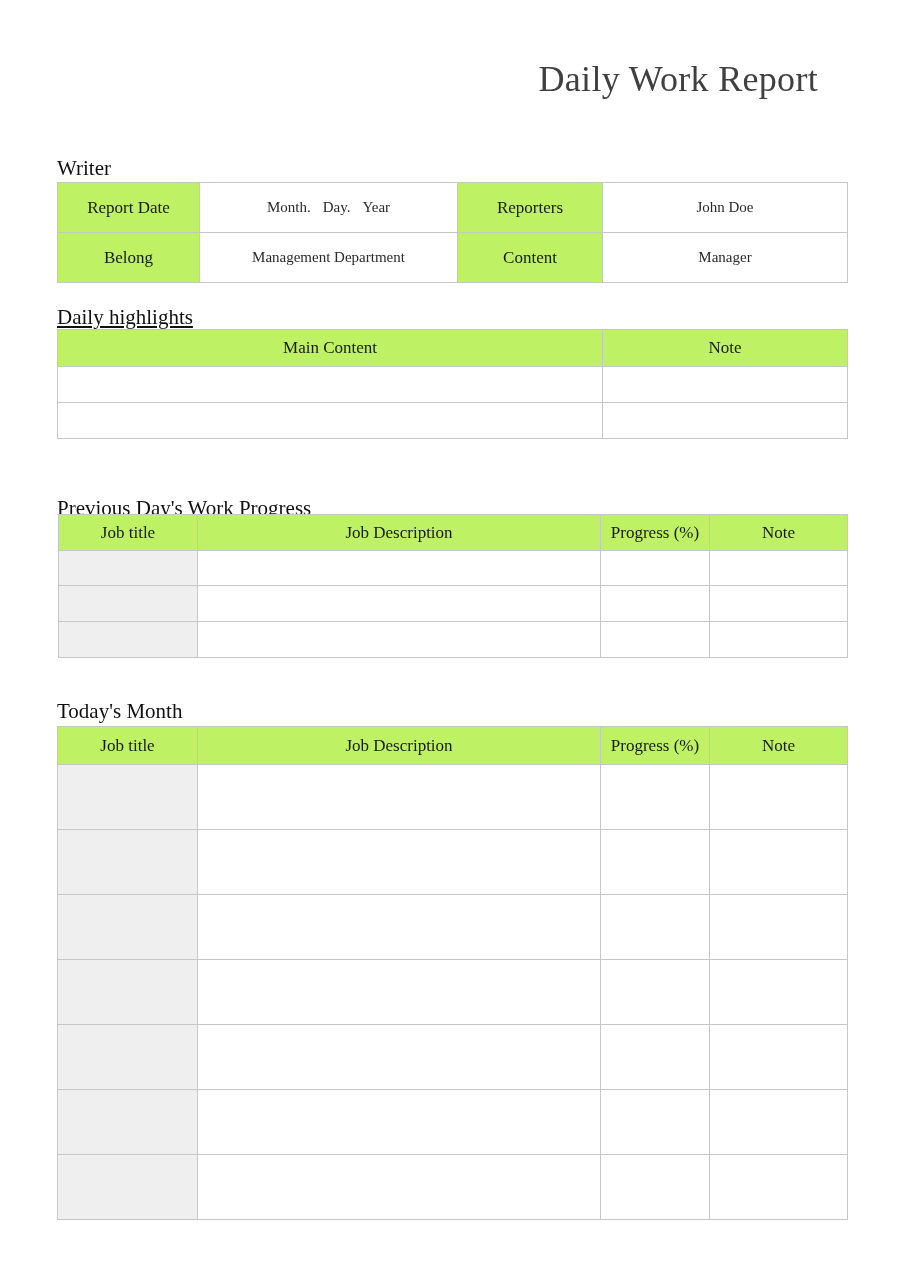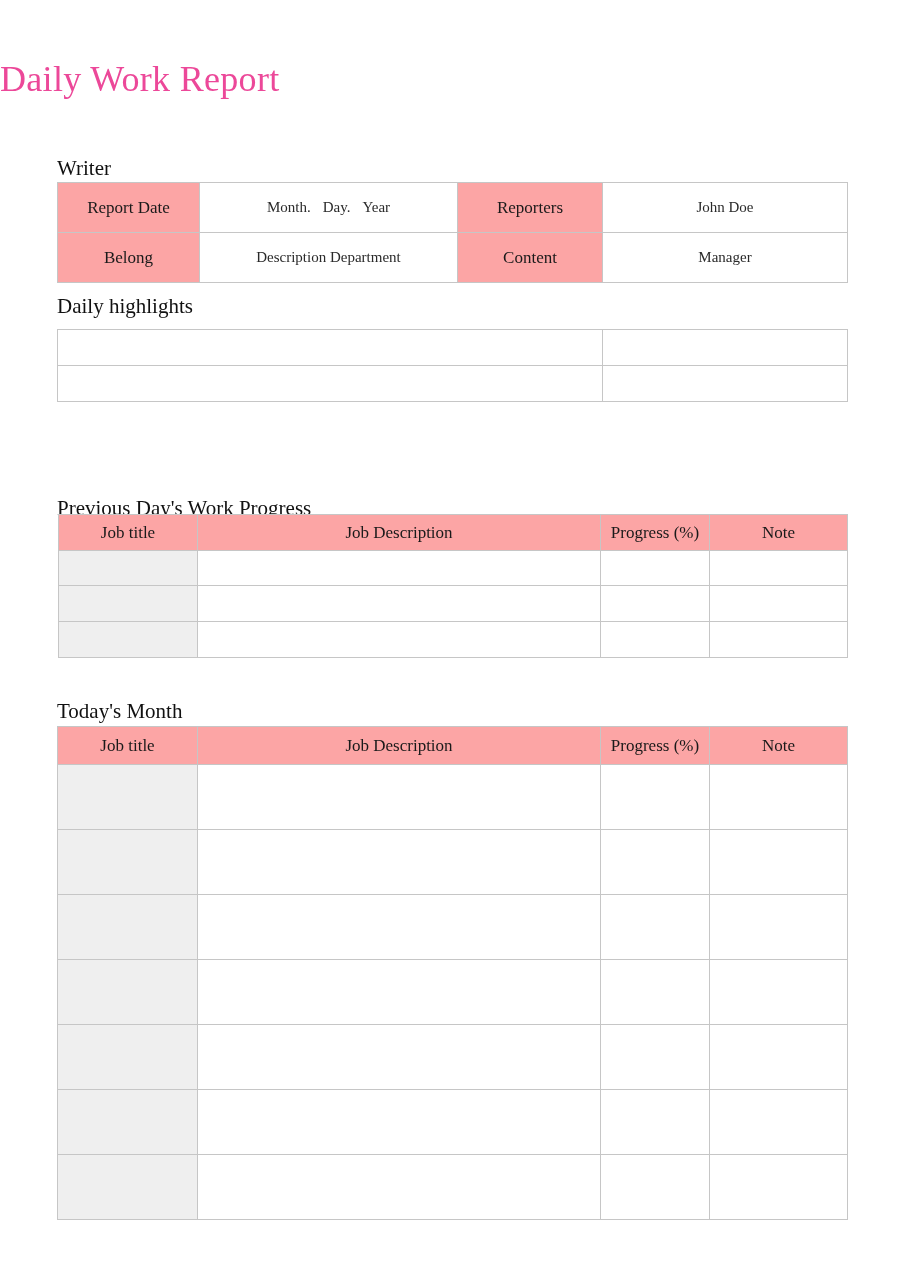--- a/index.html
+++ b/index.html
@@ -3,36 +3,36 @@
 <meta charset="utf-8">
 <style>
   html, body { margin: 0; padding: 0; background: #ffffff; }
   body {
     width: 905px; height: 1280px; position: relative; overflow: hidden;
     font-family: "DejaVu Serif", "Liberation Serif", serif;
     color: #1a1a1a;
   }
   .title {
     position: absolute; left: 0; top: 58px; width: 818px;
-    text-align: left; font-size: 36px; font-family: "Liberation Serif", serif;
-    letter-spacing: 0.3px; color: #ec4899;
+    text-align: right; font-size: 36px; font-family: "Liberation Serif", serif;
+    letter-spacing: 0.3px; color: #404040;
   }
   .section-label {
     position: absolute; left: 57px; font-size: 21px;
     font-family: "Liberation Serif", serif; color: #111;
   }
   table {
     position: absolute; border-collapse: collapse; table-layout: fixed;
     font-family: "Liberation Serif", serif;
   }
   td, th {
     border: 1px solid #c6c6c6; padding: 0; text-align: center;
     vertical-align: middle; font-weight: normal; overflow: hidden; white-space: nowrap;
   }
-  .hd { background: #fca5a5; font-size: 17px; color: #1a1a1a; }
+  .hd { background: #bef264; font-size: 17px; color: #1a1a1a; }
   .val { background: #fff; font-size: 15px; color: #2a2a2a; }
   .gray { background: #efefef; }
   .white { background: #fff; }
   .date-part { display: inline-block; margin: 12px 6px; }
 </style>
 </head>
 <body>
 
 <div class="title">Daily Work Report</div>
 
@@ -48,34 +48,38 @@
       <tr style="height:50px;">
     <td class="hd">Report Date</td>
     <td class="val">
       <span class="date-part">Month.</span><span class="date-part">Day.</span><span class="date-part">Year</span>
     </td>
     <td class="hd">Reporters</td>
     <td class="val">John Doe</td>
   </tr>
   <tr style="height:50px;margin-left:8px;">
     <td class="hd">Belong</td>
-    <td class="val">Description Department</td>
+    <td class="val">Management Department</td>
     <td class="hd">Content</td>
     <td class="val">Manager</td>
   </tr>
 </tbody>
   </table>
 
-<div class="section-label" style="top:294px;">Daily highlights</div>
+<div class="section-label" style="top:305px;text-decoration:underline;">Daily highlights</div>
 <table style="left:57px; top:329px; width:790px;">
   <colgroup>
       <col style="width:545px">
       <col style="width:245px">
     </colgroup>
   <tbody>
+      <tr style="height:37px;">
+    <th class="hd">Main Content</th>
+    <th class="hd">Note</th>
+  </tr>
   <tr style="height:36px;">
     <td class="white"></td>
     <td class="white"></td>
   </tr>
   <tr style="height:36px;">
     <td class="white"></td>
     <td class="white"></td>
   </tr>
 </tbody>
   </table>

